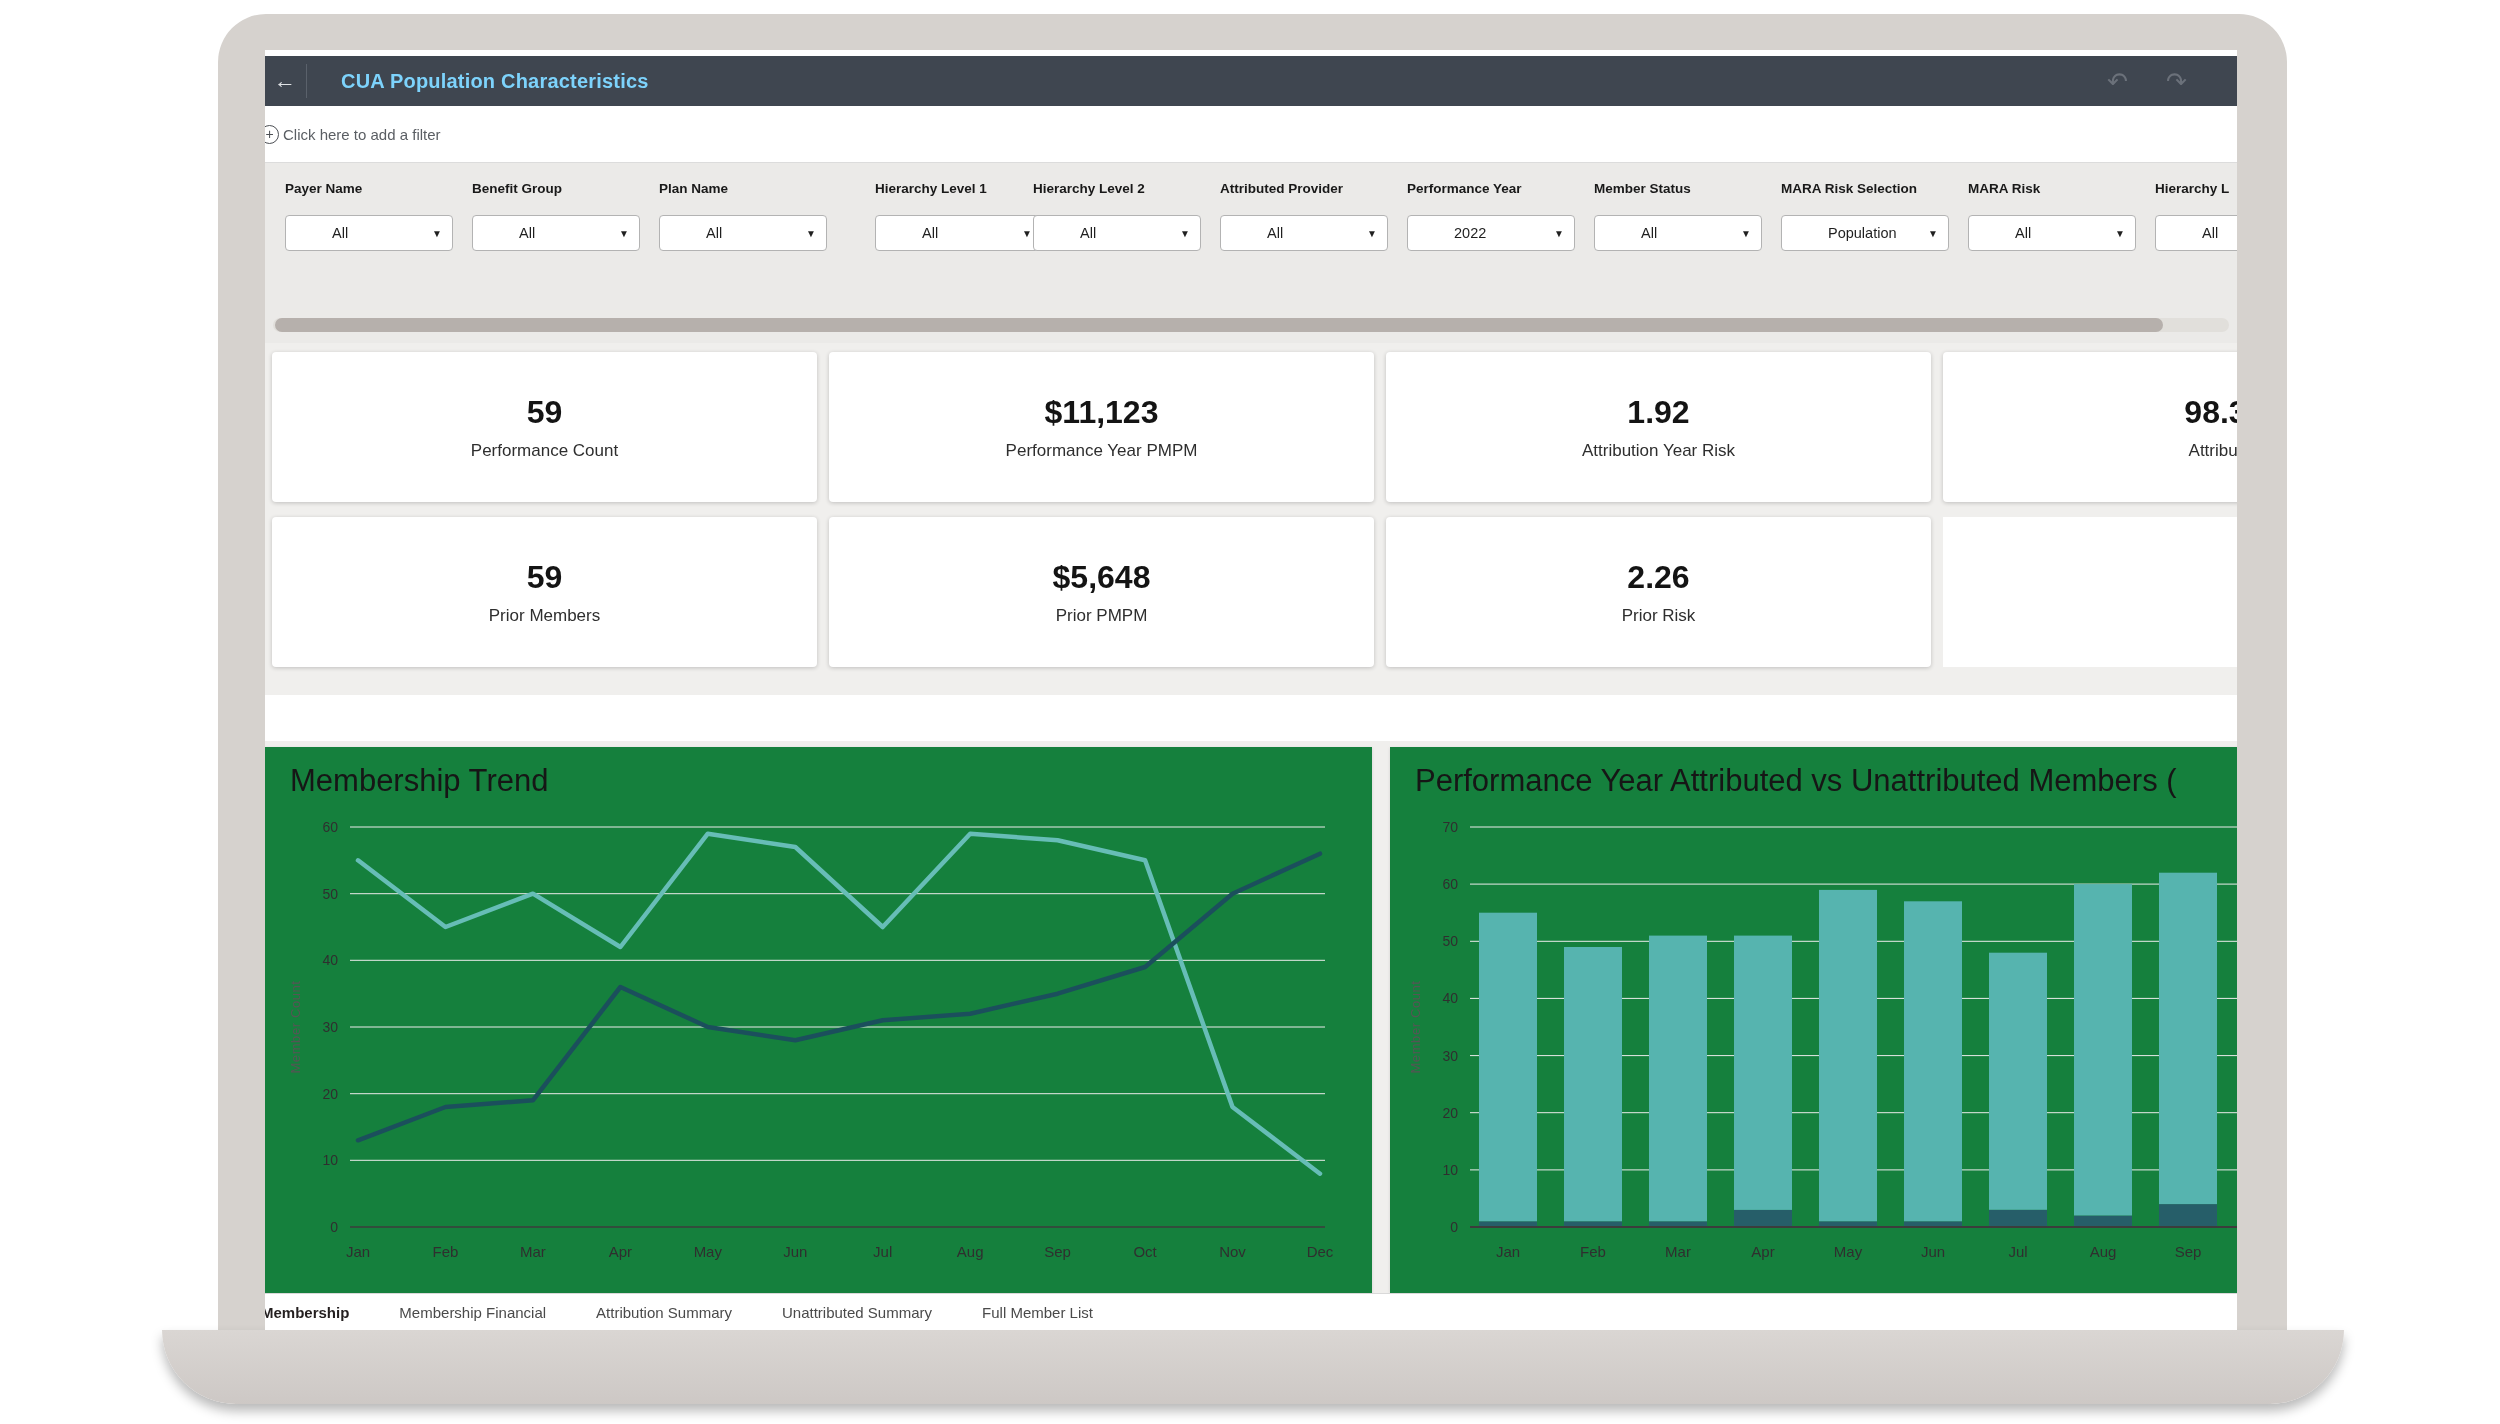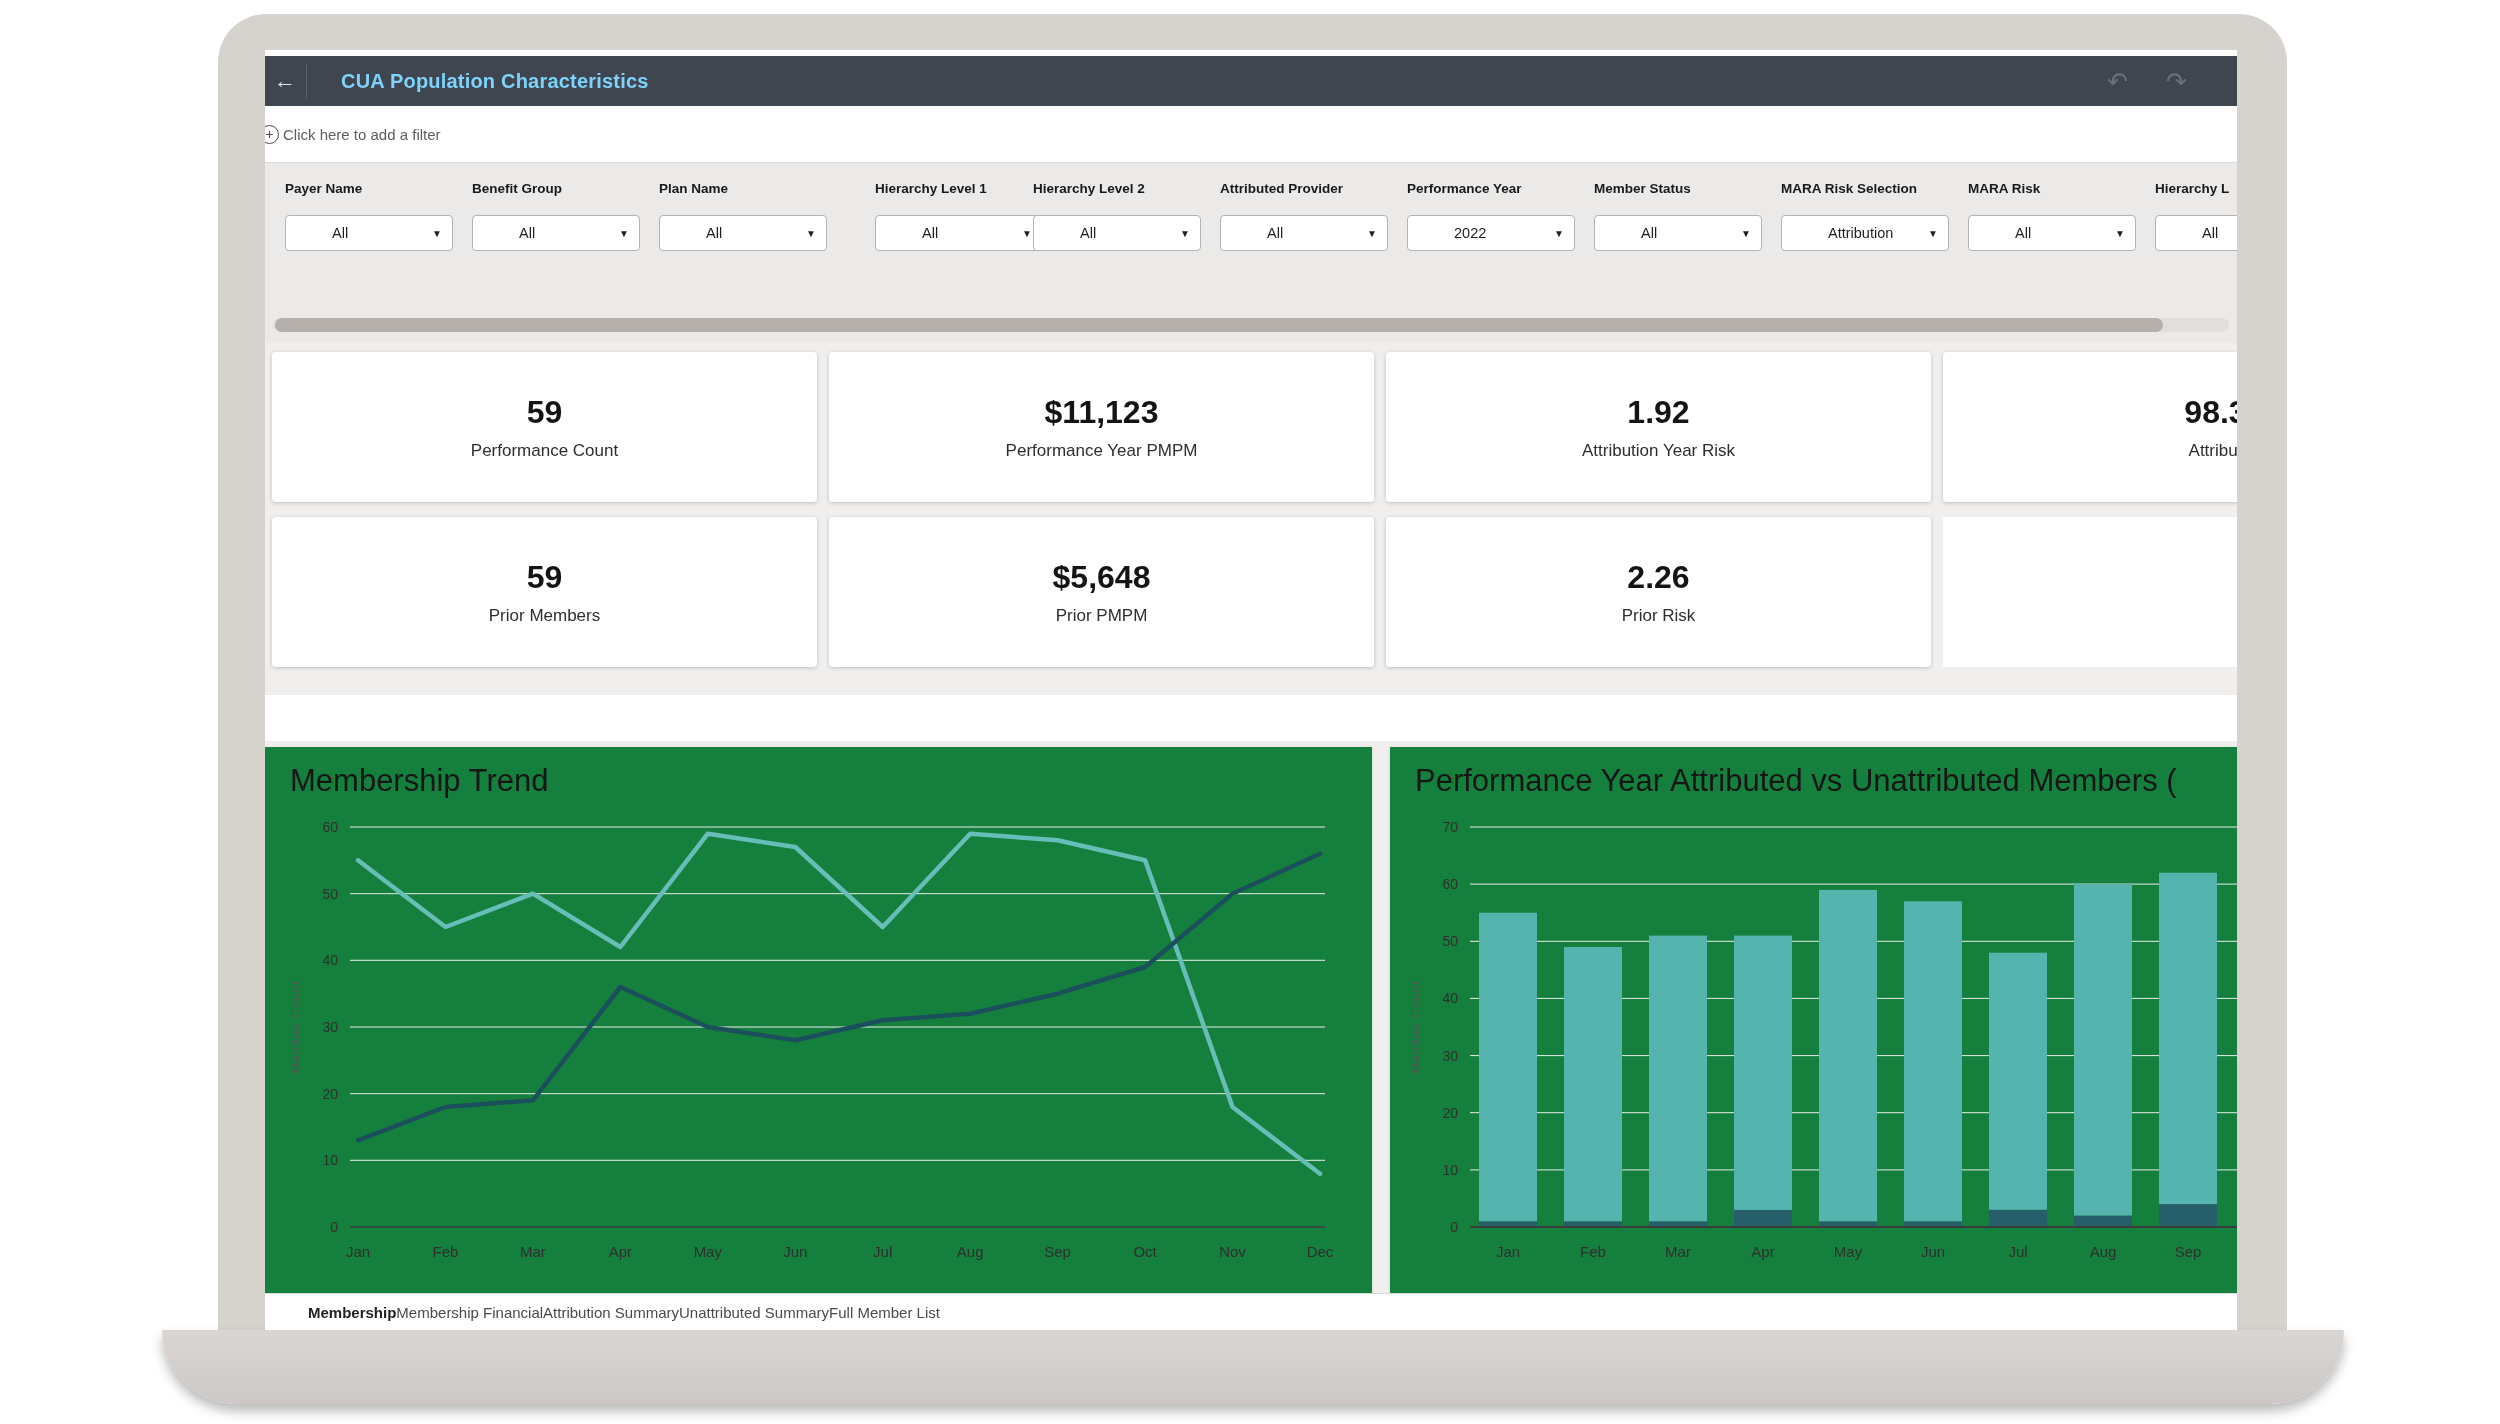--- a/index.html
+++ b/index.html
@@ -59,21 +59,21 @@
   .chart-svg{position:absolute;left:15px;top:62px;}
   .panel-right .chart-svg{left:12px;}
 
   .gridline{stroke:#ebebeb;stroke-width:1;}
   .axis-base{stroke:#3c3c3c;stroke-width:1.6;}
   .tick-label{font-size:14px;fill:#2f2f2f;text-anchor:end;}
   .x-label{font-size:15px;fill:#2f2f2f;text-anchor:middle;}
   .axis-ylabel{font-size:13px;fill:#555555;text-anchor:middle;letter-spacing:.6px;}
 
   .tabbar{position:absolute;left:0;top:1243px;width:100%;height:37px;background:#ffffff;
-    border-top:1px solid #d9d9d9;display:flex;align-items:center;padding-left:47px;}
+    border-top:1px solid #d9d9d9;display:flex;align-items:center;gap:50px;}
   .tab{font-size:15px;color:#4a4a4a;white-space:nowrap;cursor:pointer;}
   .tab.active{font-weight:bold;color:#241f1f;margin-left:-4px;}
 </style>
 </head>
 <body>
 
 <div class="stage">
   <div class="bezel"></div>
   <div class="base"></div>
 
@@ -149,21 +149,21 @@
       <div class="fgroup" style="left:1329px">
         <div class="flabel">Member Status</div>
         <div class="fselect">
           <span class="fvalue">All</span>
           <span class="caret">▼</span>
         </div>
       </div>
       <div class="fgroup" style="left:1516px">
         <div class="flabel">MARA Risk Selection</div>
         <div class="fselect">
-          <span class="fvalue">Attribution</span>
+          <span class="fvalue">Population</span>
           <span class="caret">▼</span>
         </div>
       </div>
       <div class="fgroup" style="left:1703px">
         <div class="flabel">MARA Risk</div>
         <div class="fselect">
           <span class="fvalue">All</span>
           <span class="caret">▼</span>
         </div>
       </div>

